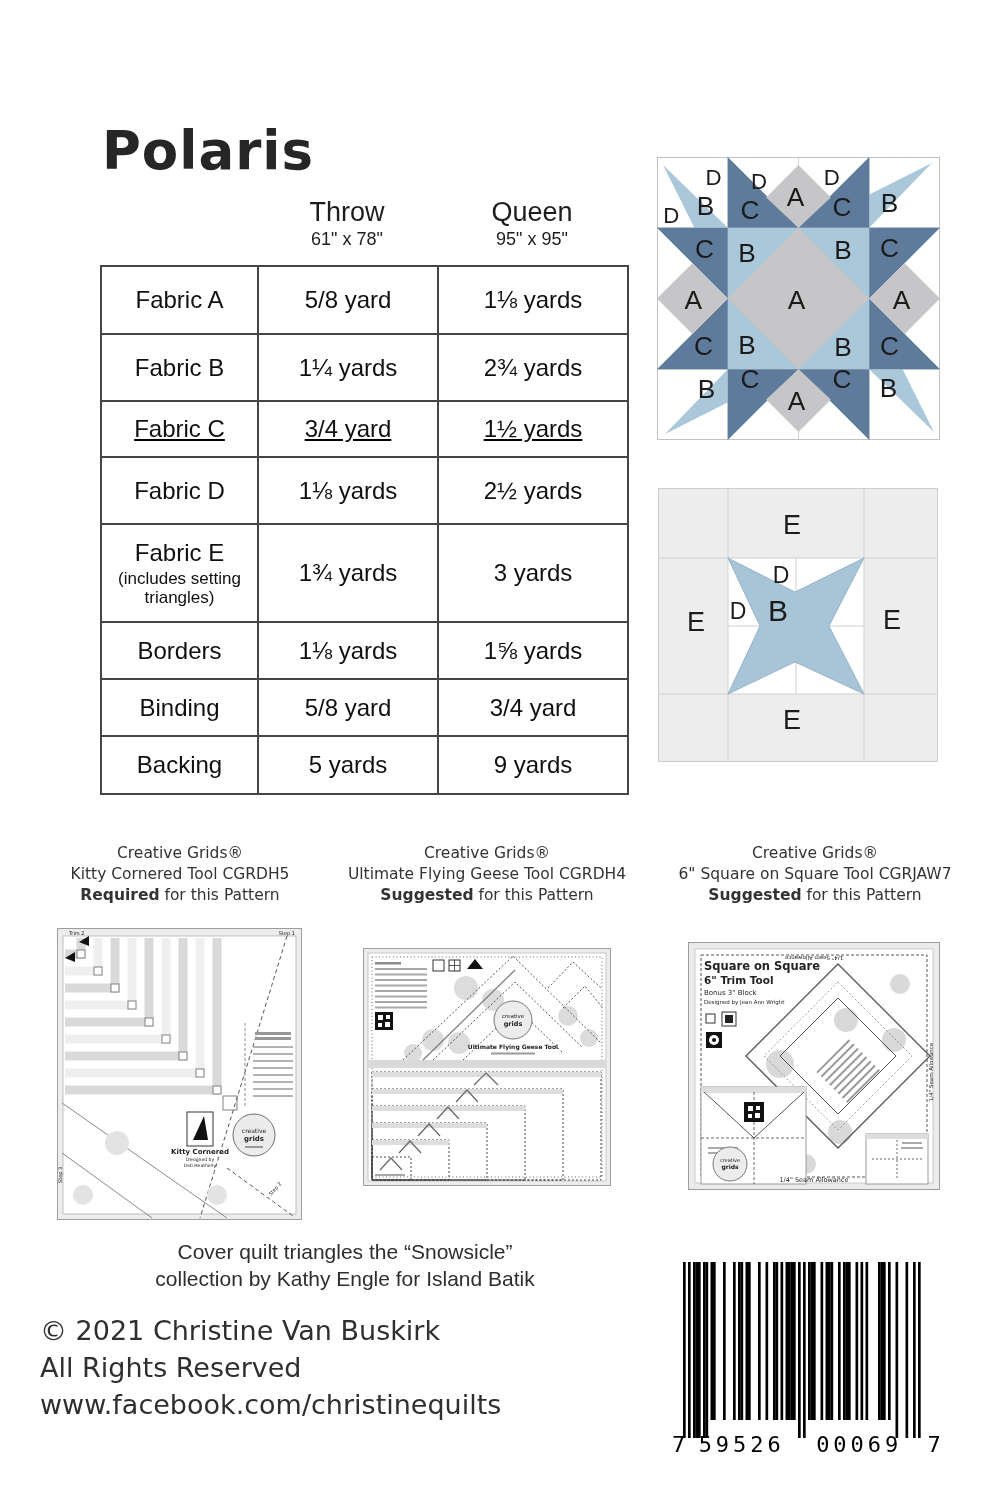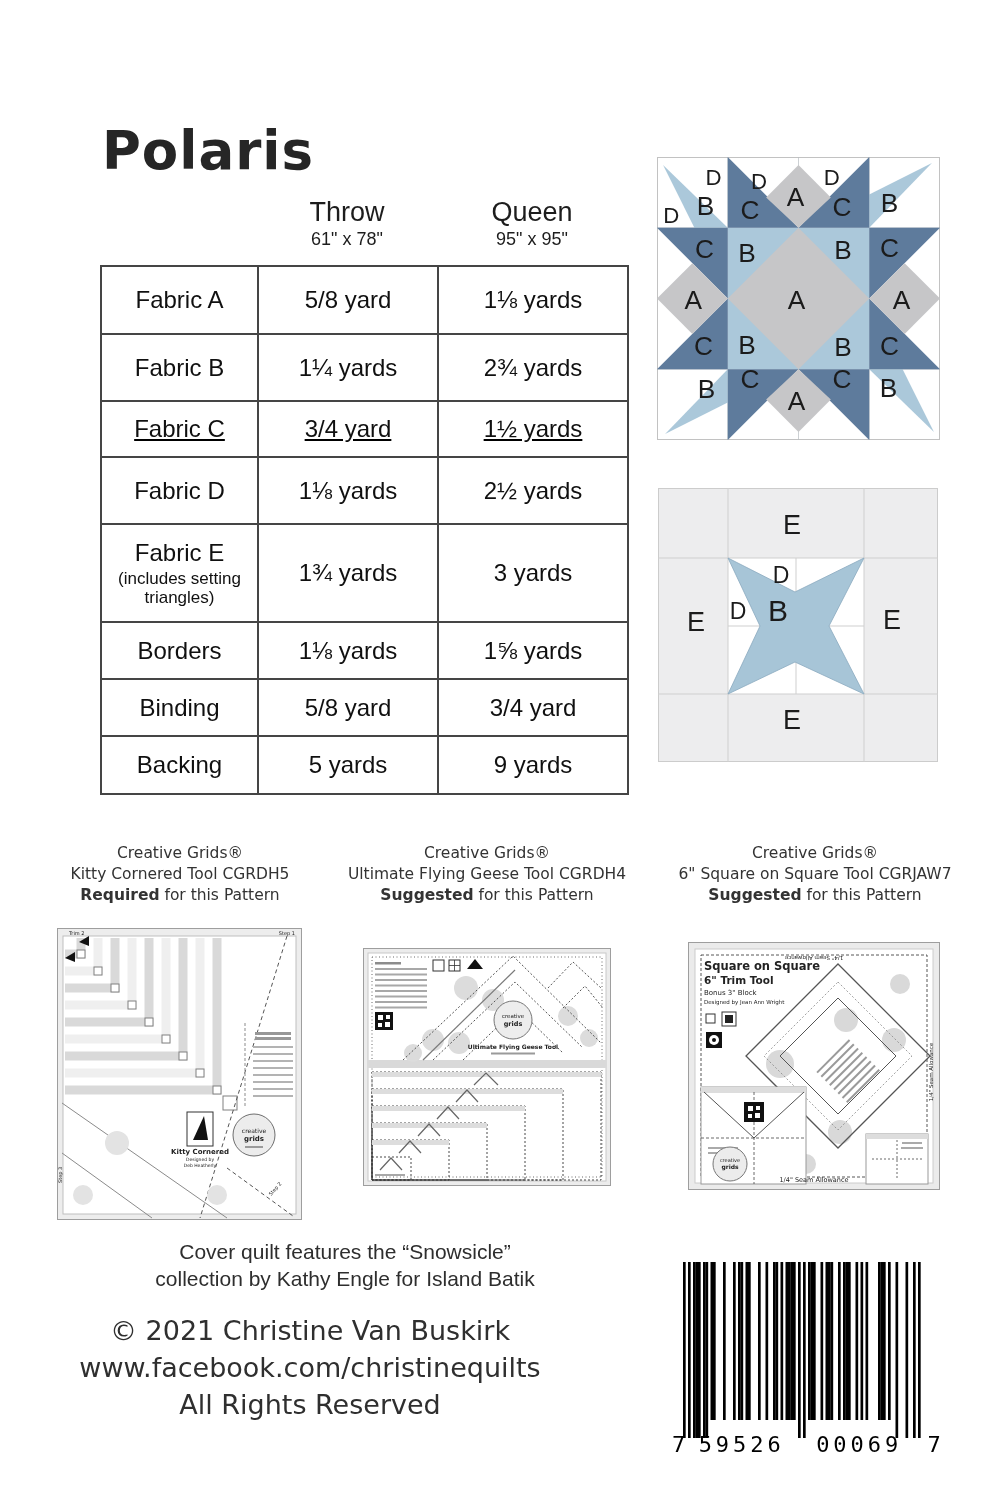--- a/index.html
+++ b/index.html
@@ -22,21 +22,21 @@
   .diagram{position:absolute;}
   .patch-label{font-family:"Liberation Sans",sans-serif;fill:#1b1b1b;}
 
   .caption{position:absolute;width:300px;text-align:center;
            font-family:"DejaVu Sans",sans-serif;font-size:15.5px;line-height:21px;color:#333;}
   .caption b{font-weight:700;}
 
   .cover-note{position:absolute;left:95px;top:1238px;width:500px;text-align:center;
               font-size:21px;line-height:27px;color:#2e2e2e;}
 
-  .footer{position:absolute;left:40px;top:1312px;width:540px;text-align:center;
+  .footer{position:absolute;left:40px;top:1312px;width:540px;text-align:left;
           font-family:"DejaVu Sans",sans-serif;font-size:27px;line-height:37px;color:#2f2f2f;}
 
   .ruler-text{font-family:"DejaVu Sans",sans-serif;fill:#222;}
   .barcode-num{font-family:"DejaVu Sans Mono",monospace;font-size:22px;fill:#000;}
 </style>
 </head>
 <body>
 
 <div class="page">
 
@@ -434,28 +434,28 @@
       <rect x="18" y="90" width="16" height="16" fill="#111"></rect>
       <circle cx="26" cy="98" r="5" fill="#fff"></circle>
         <circle cx="26" cy="98" r="2" fill="#111"></circle>
     </g>
     <text class="ruler-text" x="126" y="240" font-size="6.5" text-anchor="middle" fill="#333">1/4" Seam Allowance</text>
     <text class="ruler-text" x="245" y="130" font-size="5.5" fill="#555" text-anchor="middle" transform="rotate(-90 245 130)">1/4" Seam Allowance</text>
     <text class="ruler-text" x="126" y="18" font-size="5.5" fill="#555" text-anchor="middle" transform="rotate(180 126 16)">1/4" Seam Allowance</text>
   </svg>
 
   <div class="cover-note">
-    <div>Cover quilt features the “Snowsicle”</div>
+    <div>Cover quilt triangles the “Snowsicle”</div>
     <div>collection by Kathy Engle for Island Batik</div>
   </div>
 
   <div class="footer">
     <div>© 2021 Christine Van Buskirk</div>
+    <div>All Rights Reserved</div>
     <div>www.facebook.com/christinequilts</div>
-    <div>All Rights Reserved</div>
   </div>
 
   <svg class="diagram" style="left:672px;top:1262px;" width="276" height="196" viewBox="0 0 276 196" id="barcode-svg">
       <rect x="11.00" y="0" width="2.68" height="176" fill="#000"></rect>
       <rect x="16.00" y="0" width="2.68" height="176" fill="#000"></rect>
       <rect x="21.00" y="0" width="2.68" height="176" fill="#000"></rect>
       <rect x="23.50" y="0" width="2.68" height="176" fill="#000"></rect>
       <rect x="26.00" y="0" width="2.68" height="176" fill="#000"></rect>
       <rect x="31.00" y="0" width="2.68" height="176" fill="#000"></rect>
       <rect x="33.50" y="0" width="2.68" height="176" fill="#000"></rect>

